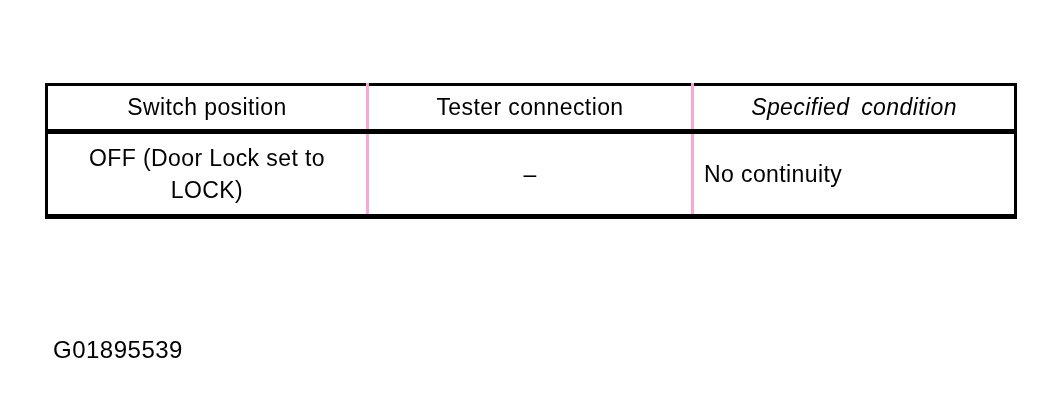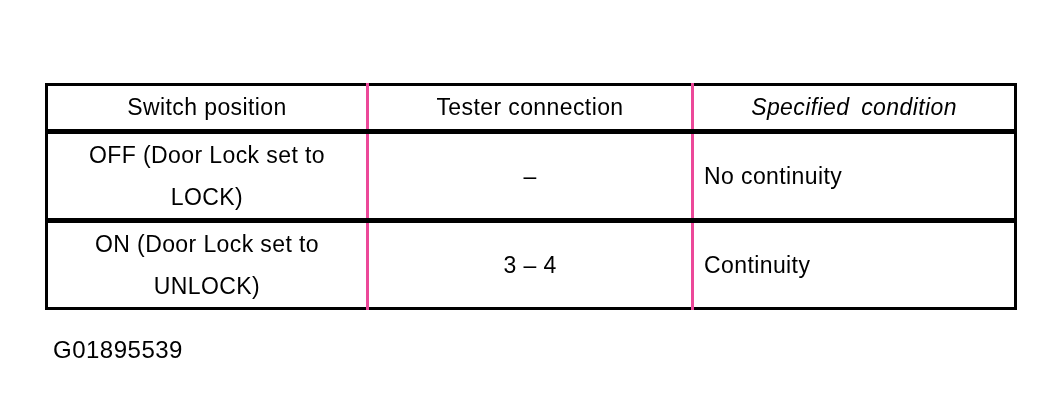--- a/index.html
+++ b/index.html
@@ -36,33 +36,33 @@
     overflow: hidden;
   }
   .spec-table th {
     font-weight: normal;
     text-align: center;
     height: 41px;
     border-bottom: 5px solid #000000;
   }
   .spec-table th + th,
   .spec-table td + td {
-    border-left: 3px solid #ec4899;
+    border-left: 3px solid #f9a8d4;
   }
   .spec-table tr.row-first td {
     height: 85px;
     border-bottom: 5px solid #000000;
   }
   .spec-table tr.row-last td {
     height: 82px;
   }
   .cell-switch {
     text-align: center;
     padding: 0 34px;
-    line-height: 42px;
+    line-height: 32px;
   }
   .cell-tester {
     text-align: center;
   }
   .cell-spec {
     text-align: left;
     padding-left: 10px;
   }
   .head-spec {
     word-spacing: 5px;
@@ -94,23 +94,18 @@
         <th>Tester connection</th>
         <th class="head-spec">Specified condition</th>
       </tr>
     </thead>
     <tbody>
       <tr class="row-first">
         <td class="cell-switch">OFF (Door Lock set to LOCK)</td>
         <td class="cell-tester">–</td>
         <td class="cell-spec">No continuity</td>
       </tr>
-      <tr class="row-last">
-        <td class="cell-switch">ON (Door Lock set to UNLOCK)</td>
-        <td class="cell-tester">3 – 4</td>
-        <td class="cell-spec">Continuity</td>
-      </tr>
     </tbody>
   </table>
 
   <div class="figure-id">G01895539</div>
 
 </div>
 
 </body></html>

